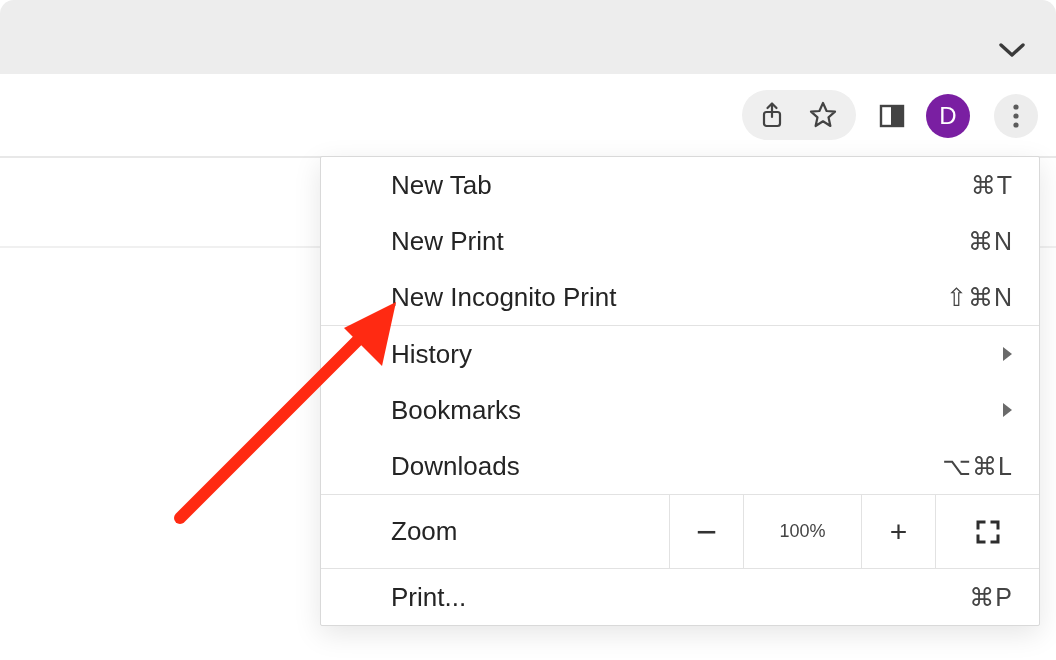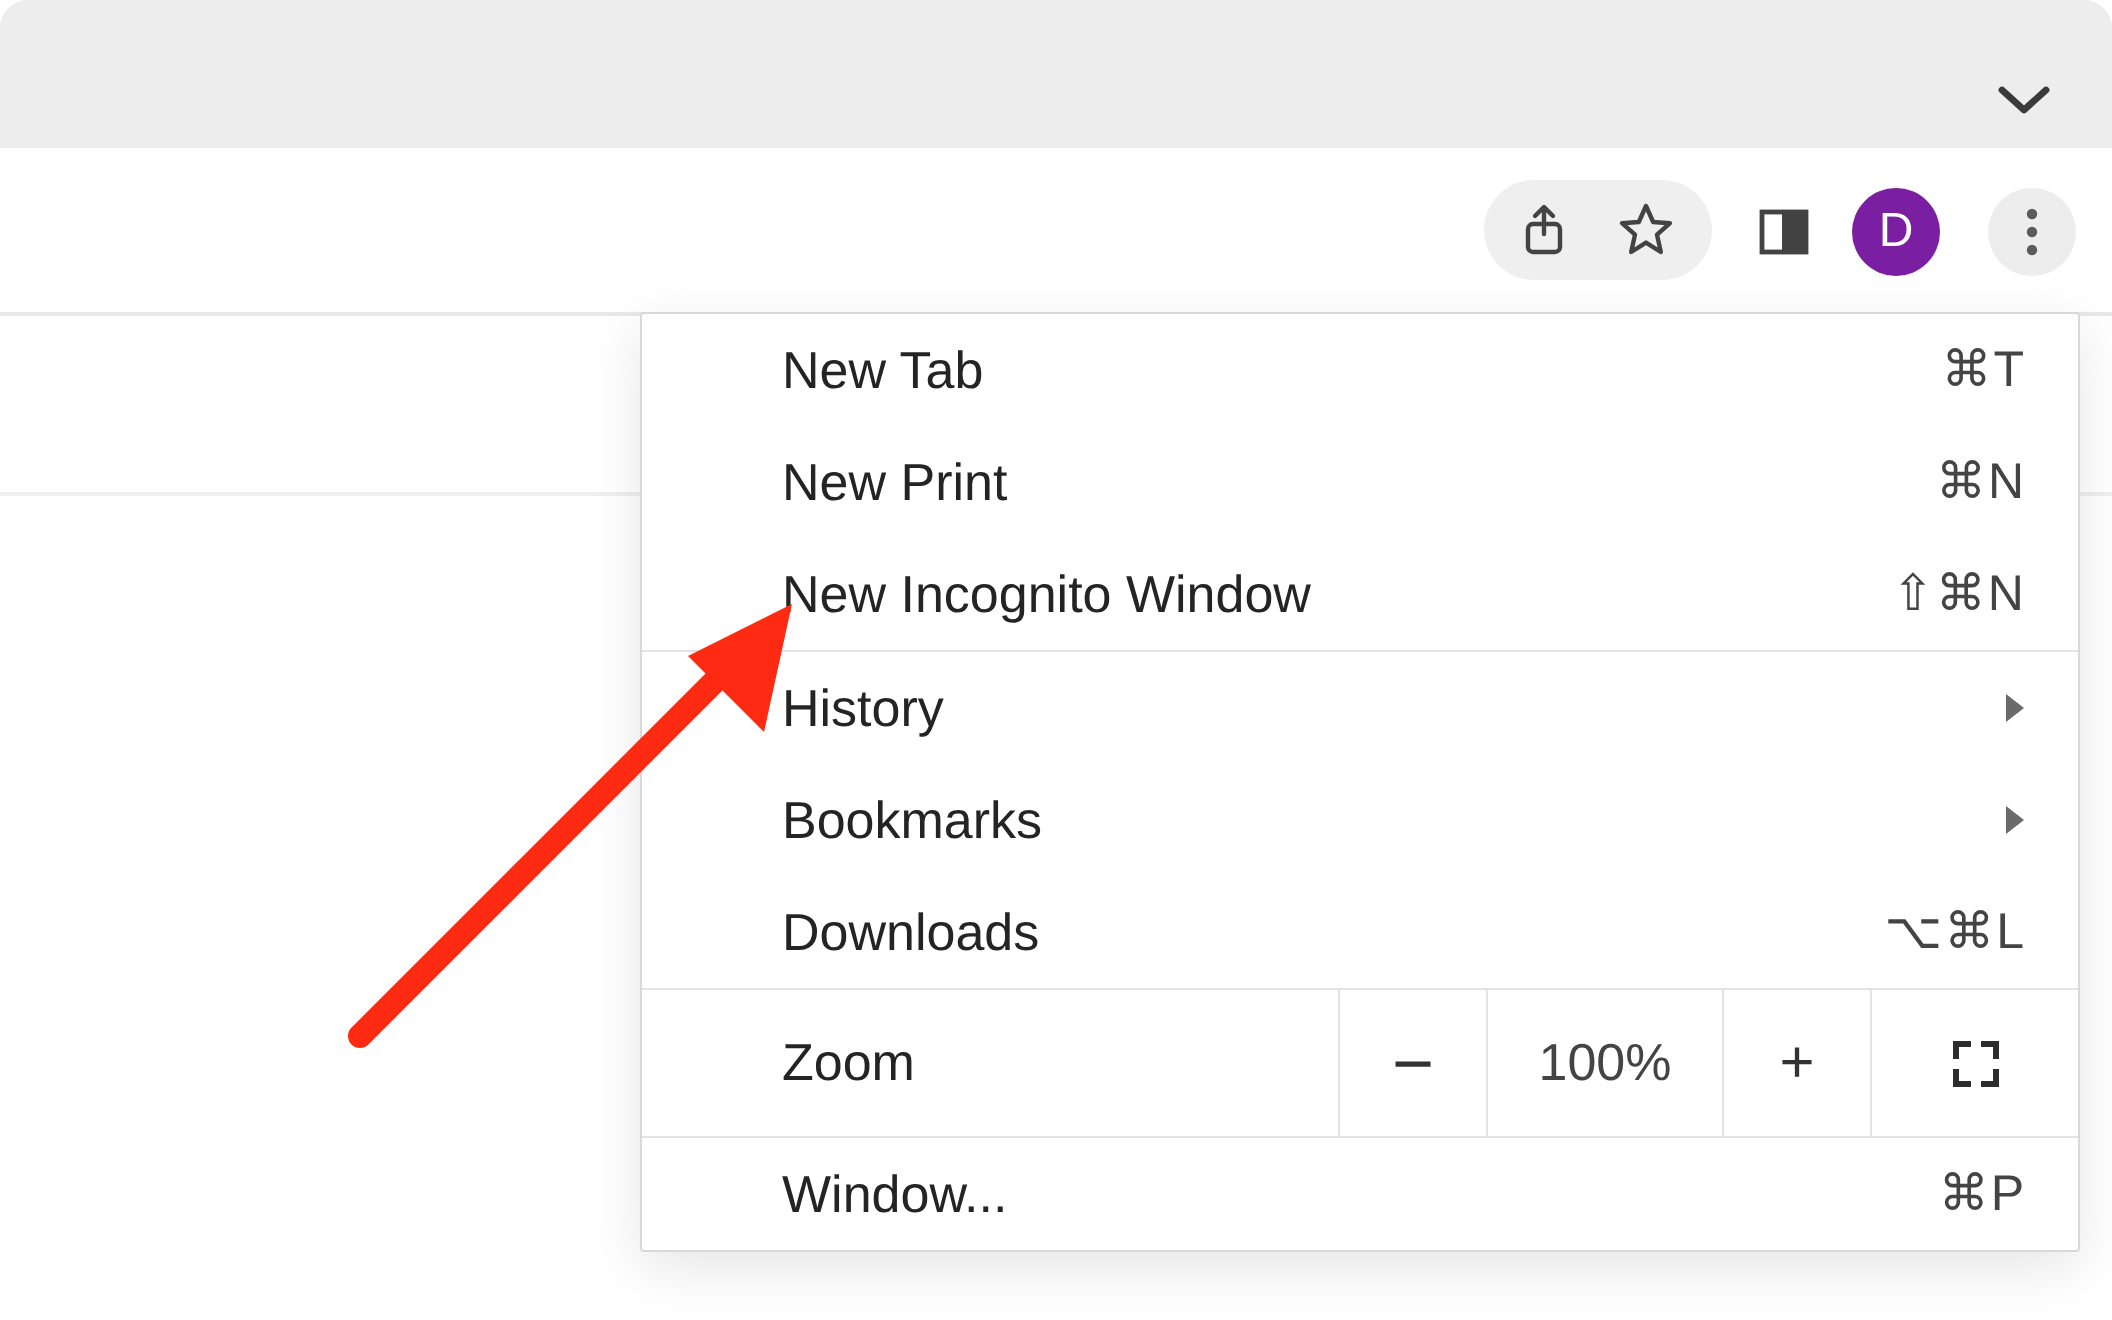--- a/index.html
+++ b/index.html
@@ -96,21 +96,21 @@
   .zoom-row .zlabel {
     flex:1; display:flex; align-items:center;
     padding-left:70px; font-size:26px;
   }
   .zoom-row .cell {
     border-left:1px solid #e2e2e2;
     display:flex; align-items:center; justify-content:center;
     font-size:28px; color:#444;
   }
   .zoom-row .minus { width:74px; font-size:36px; font-weight:300; }
-  .zoom-row .pct   { width:118px; font-size:26px; }
+  .zoom-row .pct   { width:118px; font-size:18px; }
   .zoom-row .plus  { width:74px; font-size:30px; }
   .zoom-row .full  { width:104px; }
   .zoom-row .minus, .zoom-row .plus { color:#333; }
   
   .arrow {
     position:absolute; left:160px; top:278px;
     width:260px; height:260px;
     pointer-events:none;
   }
   .arrow line { stroke:#ff2a12; stroke-width:12; stroke-linecap:round; }
@@ -167,21 +167,21 @@
 <div class="menu">
   <div class="item">
     <span class="label">New Tab</span>
     <span class="shortcut">⌘T</span>
   </div>
   <div class="item">
     <span class="label">New Print</span>
     <span class="shortcut">⌘N</span>
   </div>
   <div class="item">
-    <span class="label">New Incognito Window</span>
+    <span class="label">New Incognito Print</span>
     <span class="shortcut">⇧⌘N</span>
   </div>
   <div class="sep"></div>
   <div class="item">
     <span class="label">History</span>
     <span class="sub">
       <svg width="12" height="16" viewBox="0 0 12 16">
           <polygon points="2,1 11,8 2,15" fill="#6a6a6a"></polygon>
         </svg>
     </span>
@@ -209,21 +209,21 @@
           <polyline points="4,10 4,4 10,4"></polyline>
           <polyline points="18,4 24,4 24,10"></polyline>
           <polyline points="24,18 24,24 18,24"></polyline>
           <polyline points="10,24 4,24 4,18"></polyline>
         </g>
       </svg>
     </div>
   </div>
   <div class="sep"></div>
   <div class="item">
-    <span class="label">Window...</span>
+    <span class="label">Print...</span>
     <span class="shortcut">⌘P</span>
   </div>
 </div>
 
 <svg class="arrow" viewBox="0 0 260 260">
   <line x1="20" y1="240" x2="210" y2="50"></line>
   <polygon points="236,24 184,50 222,88"></polygon>
 </svg>
 
 </body></html>

